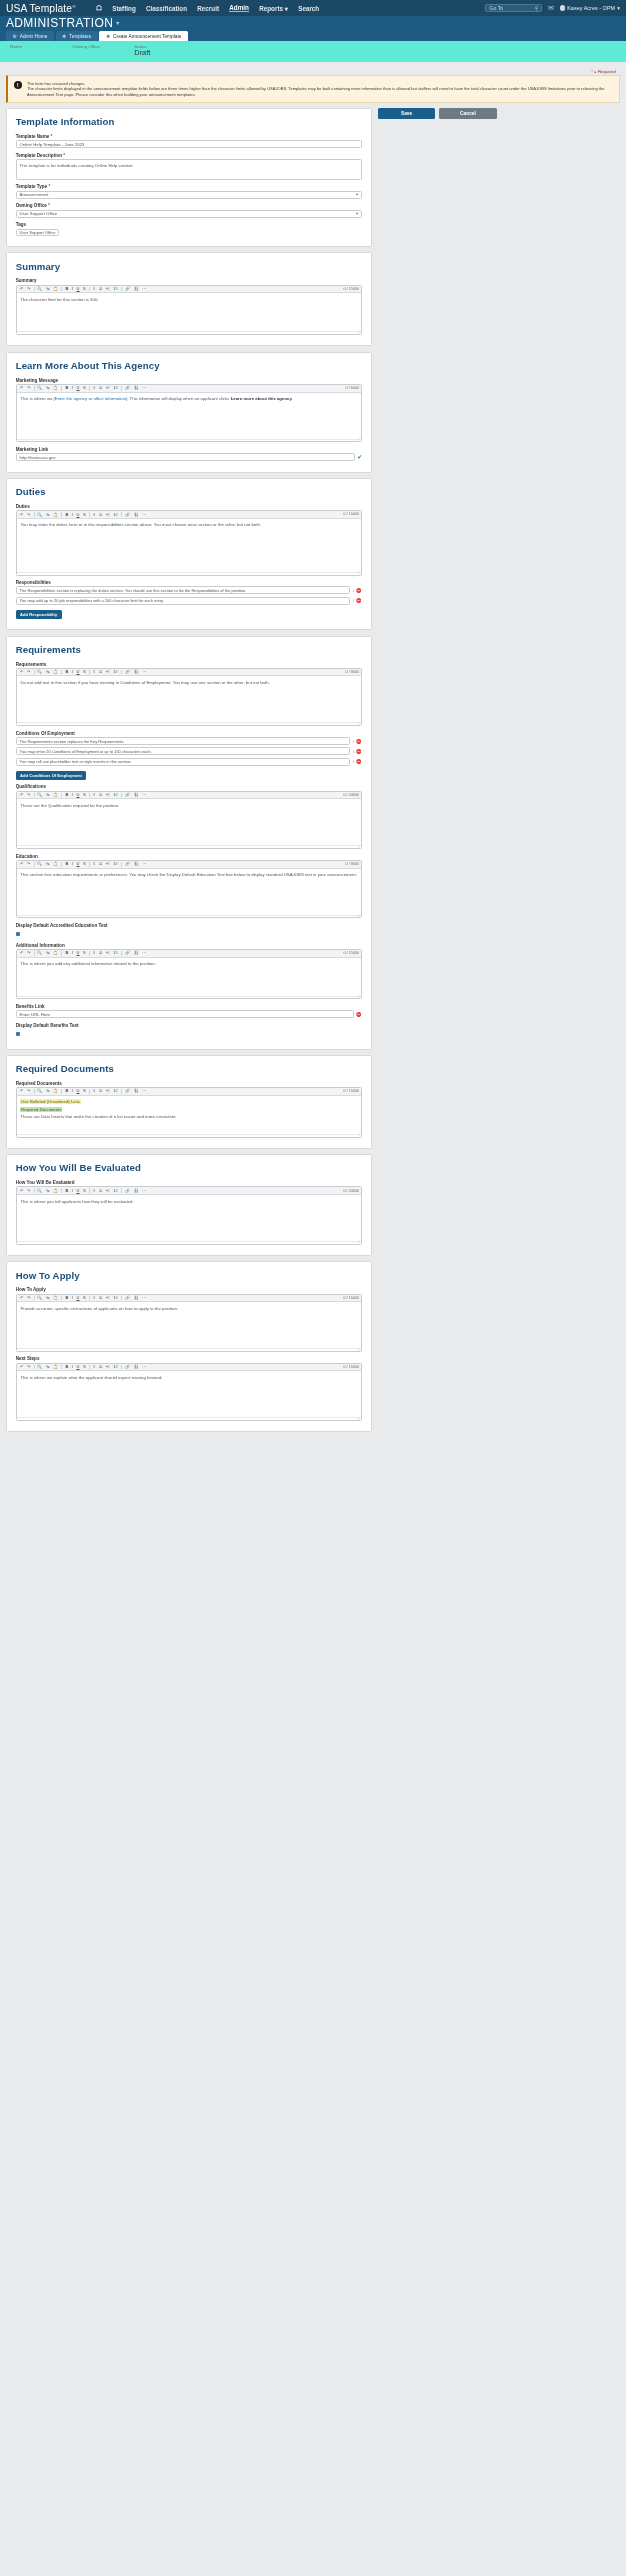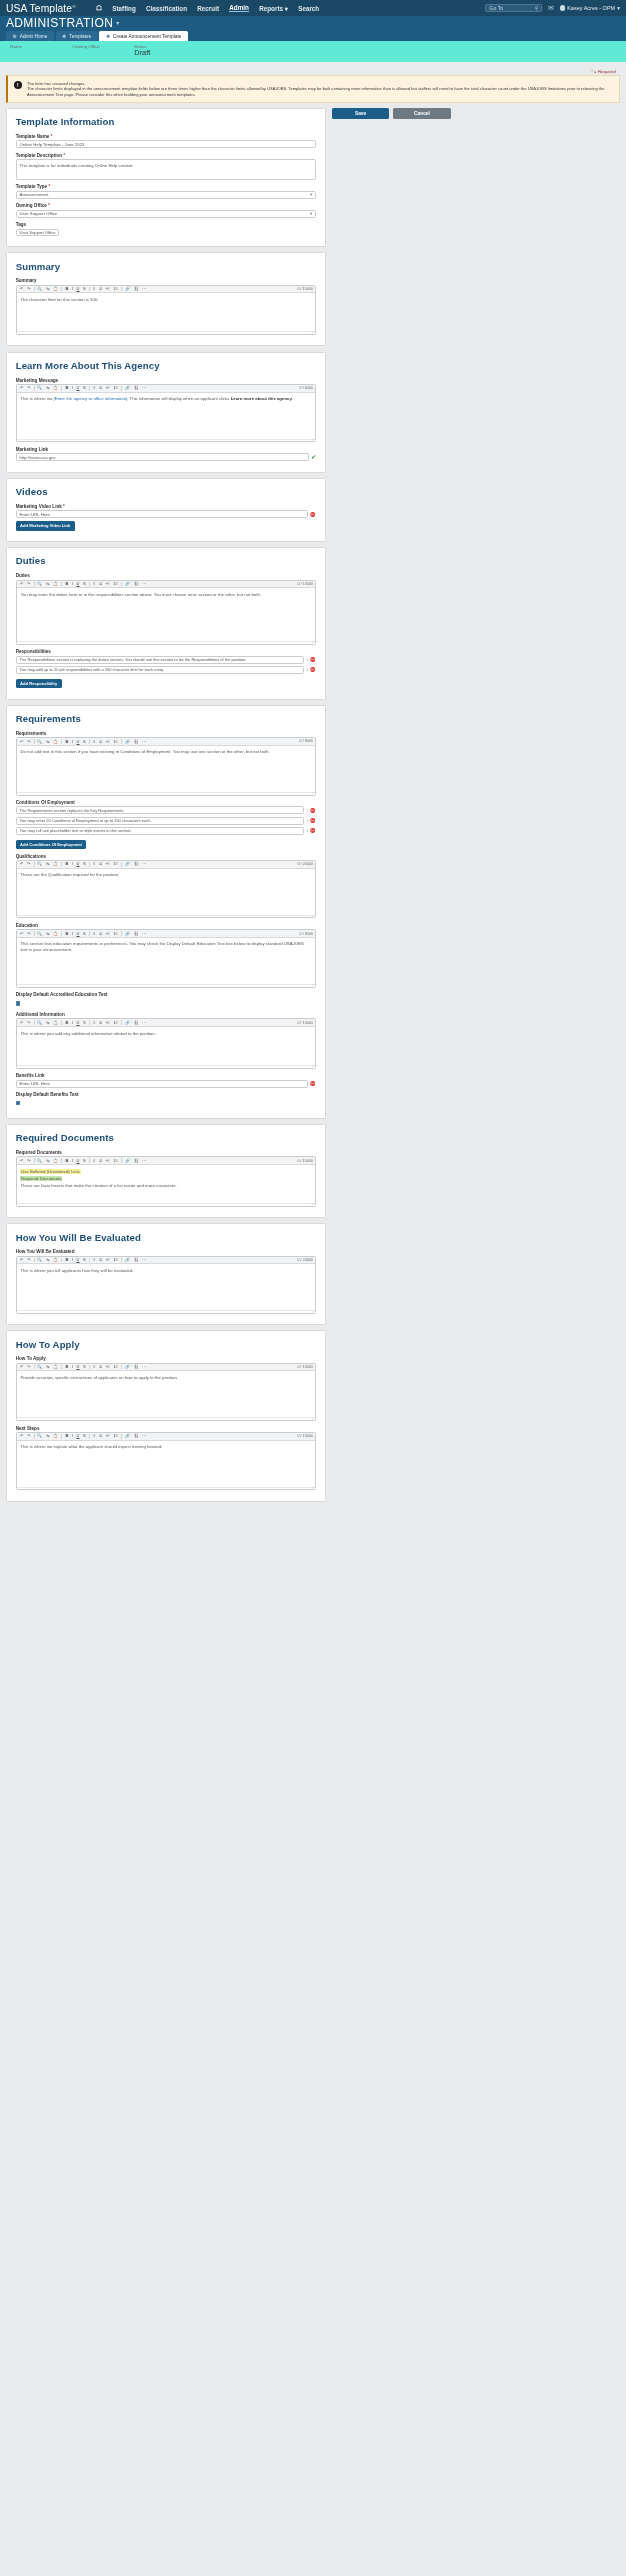--- a/index.html
+++ b/index.html
@@ -55,21 +55,21 @@
   .recordbar .cols { display:flex; gap: 0; }
   .recordbar .col { width: 62px; }
   .recordbar .lbl { font-size: 4.4px; color:#6d6d6d; }
   .recordbar .val { font-size: 7.4px; color:#333; line-height: 8.8px; }
   .sectiongap { height: 4.4px; background:#e9eaec; }
   
   .page { padding: 0 5.9px 7.4px 5.9px; }
   .required-note { text-align:right; font-size:4.4px; color:#9a2b2b; padding: 2.2px 4.4px 1.5px 0; }
   .required-note .star { color:#c0392b; }
   .layout { display:flex; gap: 5.9px; align-items: flex-start; }
-  .maincol { width: 320px; }
+  .maincol { width: 366px; }
   .sidecol { width: 119px; }
   
   .alert {
     background: #fdf3df; border: 0.7px solid #e9d9b0; border-left: 2.9px solid #b87400;
     display:flex; gap:5.2px; padding: 4.4px 5.9px; margin-bottom: 5.2px;
   }
   .alert .ico { width: 8px; height: 8px; border-radius:50%; background:#1b1b1b; color:#fdf3df;
      font-size: 5.9px; font-weight:bold; display:flex; align-items:center; justify-content:center; flex:0 0 auto; }
   .alert .txt { font-size: 4.1px; color: #3a3a3a; line-height: 5.6px; }
   .alert .txt .l1 { display:block; }
@@ -333,24 +333,20 @@
               </div>
               <div class="rte-body" style="min-height:46px">This is where we <span class="blue">[Enter the agency or office information]</span>. This information will display when an applicant clicks <b>Learn more about this agency</b>.</div>
               <div class="rte-resize"></div>
             </div>
             <div class="fieldlabel">Marketing Link</div>
             <div class="linkrow">
               <div class="input">http://www.usa.gov</div>
               <span class="chk-green">✔</span>
             </div>
           </div>
-          <div class="card"><h2>Videos</h2><div class="fieldlabel">Marketing Video Link <span class="req">*</span></div><div class="linkrow">
-              <div class="input">Enter URL Here</div>
-              <span class="rowicon del">⛔</span>
-            </div><div class="btn">Add Marketing Video Link</div></div>
           <div class="card"><h2>Duties</h2><div class="fieldlabel">Duties</div><div class="rte">
               <div class="rte-toolbar">
                 <span class="tb-btn ">↶</span>
                 <span class="tb-btn ">↷</span>
                 <span class="tb-sep"></span>
                 <span class="tb-btn ">🔍</span>
                 <span class="tb-btn ">⇆</span>
                 <span class="tb-btn ">📋</span>
                 <span class="tb-sep"></span>
                 <span class="tb-btn b">B</span>

